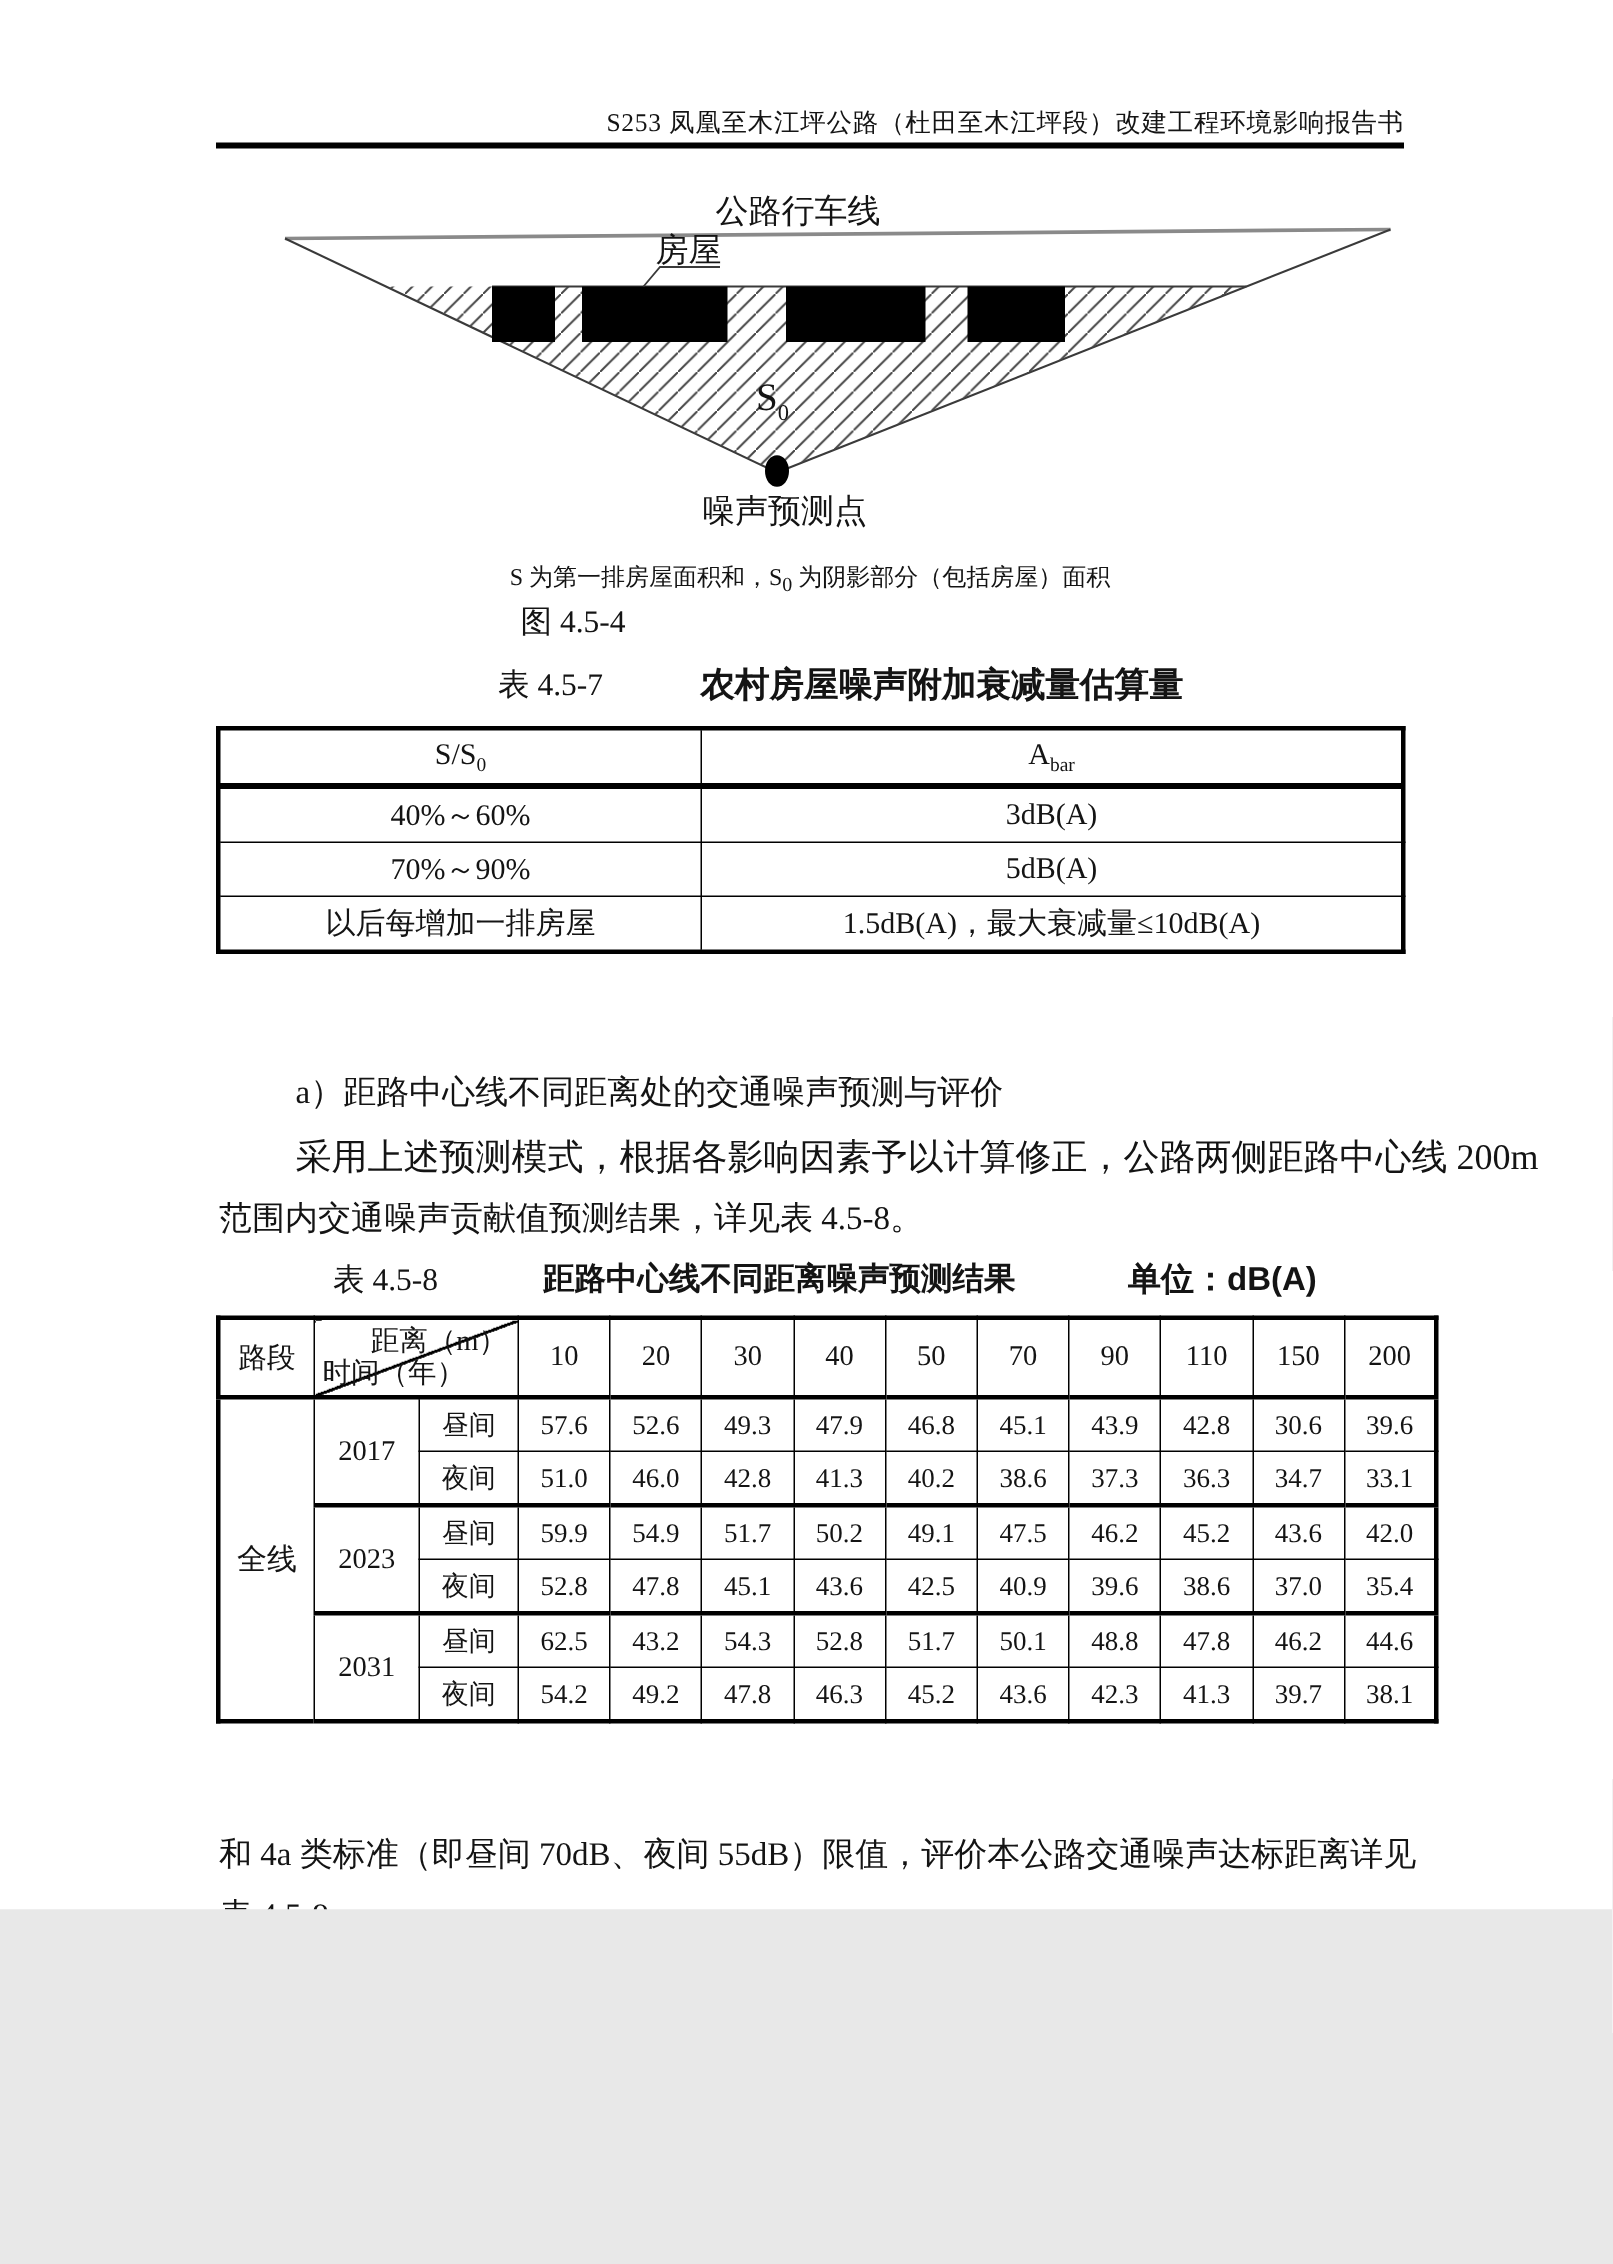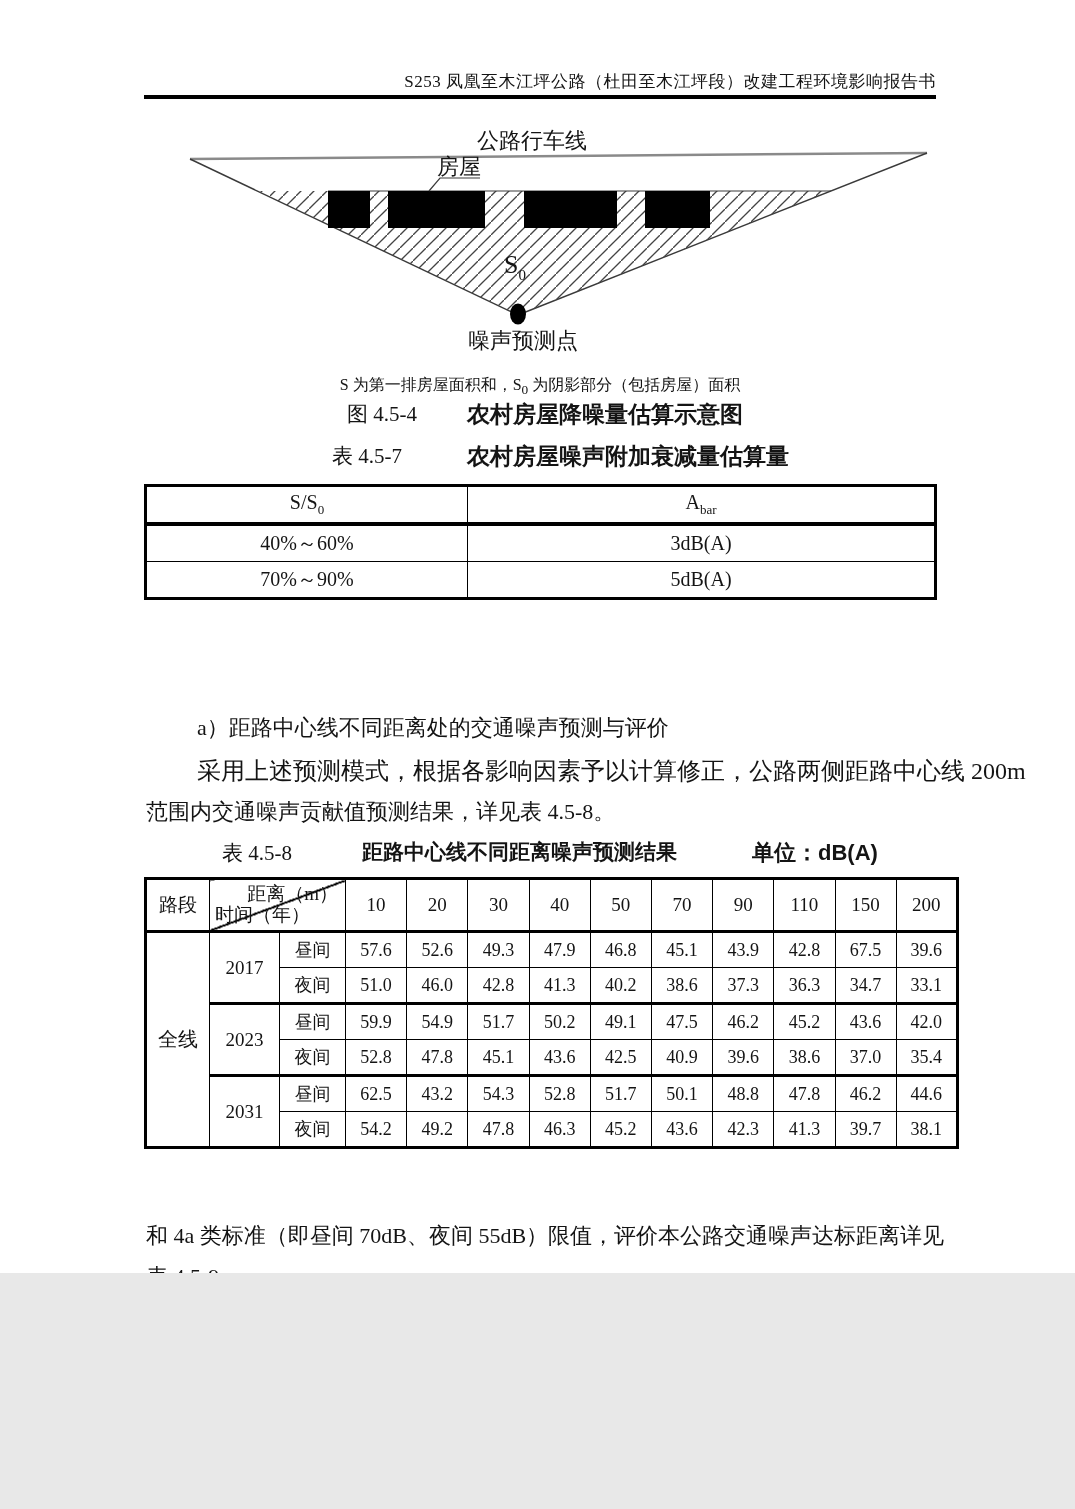--- a/index.html
+++ b/index.html
@@ -89,21 +89,20 @@
 
     <text x="392" y="30" text-anchor="middle" font-size="22">公路行车线</text>
     <text x="297" y="56" font-size="22">房屋</text>
     <text x="364" y="155" font-size="26"><tspan>S</tspan><tspan dy="7" font-size="15">0</tspan></text>
     <text x="383" y="230" text-anchor="middle" font-size="22">噪声预测点</text>
   </svg>
 
   <div class="abs fig-caption"><span>S 为第一排房屋面积和，S</span><sub>0</sub> <span>为阴影部分（包括房屋）面积</span></div>
 
   <div class="abs fig-title-no">图 4.5-4</div>
-  <div class="abs fig-title-text cn-bold">农村房屋降噪量估算示意图</div>
 
   <div class="abs t457-no">表 4.5-7</div>
   <div class="abs t457-text cn-bold">农村房屋噪声附加衰减量估算量</div>
 
   <table class="att-table">
     <colgroup>
         <col style="width:322px">
         <col>
       </colgroup>
     <thead>
@@ -113,20 +112,24 @@
       </tr>
     </thead>
     <tbody>
       <tr>
         <td>40%～60%</td>
         <td>3dB(A)</td>
       </tr>
       <tr>
         <td>70%～90%</td>
         <td>5dB(A)</td>
+      </tr>
+      <tr>
+        <td>以后每增加一排房屋</td>
+        <td>1.5dB(A)，最大衰减量≤10dB(A)</td>
       </tr>
     </tbody>
   </table>
 
   <div class="abs item-a">a）距路中心线不同距离处的交通噪声预测与评价</div>
   <div class="abs p1-l1">采用上述预测模式，根据各影响因素予以计算修正，公路两侧距路中心线 200m</div>
   <div class="abs p1-l2">范围内交通噪声贡献值预测结果，详见表 4.5-8。</div>
 
   <div class="abs t458-no">表 4.5-8</div>
   <div class="abs t458-text cn-bold">距路中心线不同距离噪声预测结果</div>
@@ -163,21 +166,21 @@
           <td rowspan="2" class="year-cell">2017</td>
           <td>昼间</td>
           <td>57.6</td>
           <td>52.6</td>
           <td>49.3</td>
           <td>47.9</td>
           <td>46.8</td>
           <td>45.1</td>
           <td>43.9</td>
           <td>42.8</td>
-          <td>67.5</td>
+          <td>30.6</td>
           <td>39.6</td>
         </tr>
         <tr class="group-end">
           <td>夜间</td>
           <td>51.0</td>
           <td>46.0</td>
           <td>42.8</td>
           <td>41.3</td>
           <td>40.2</td>
           <td>38.6</td>

